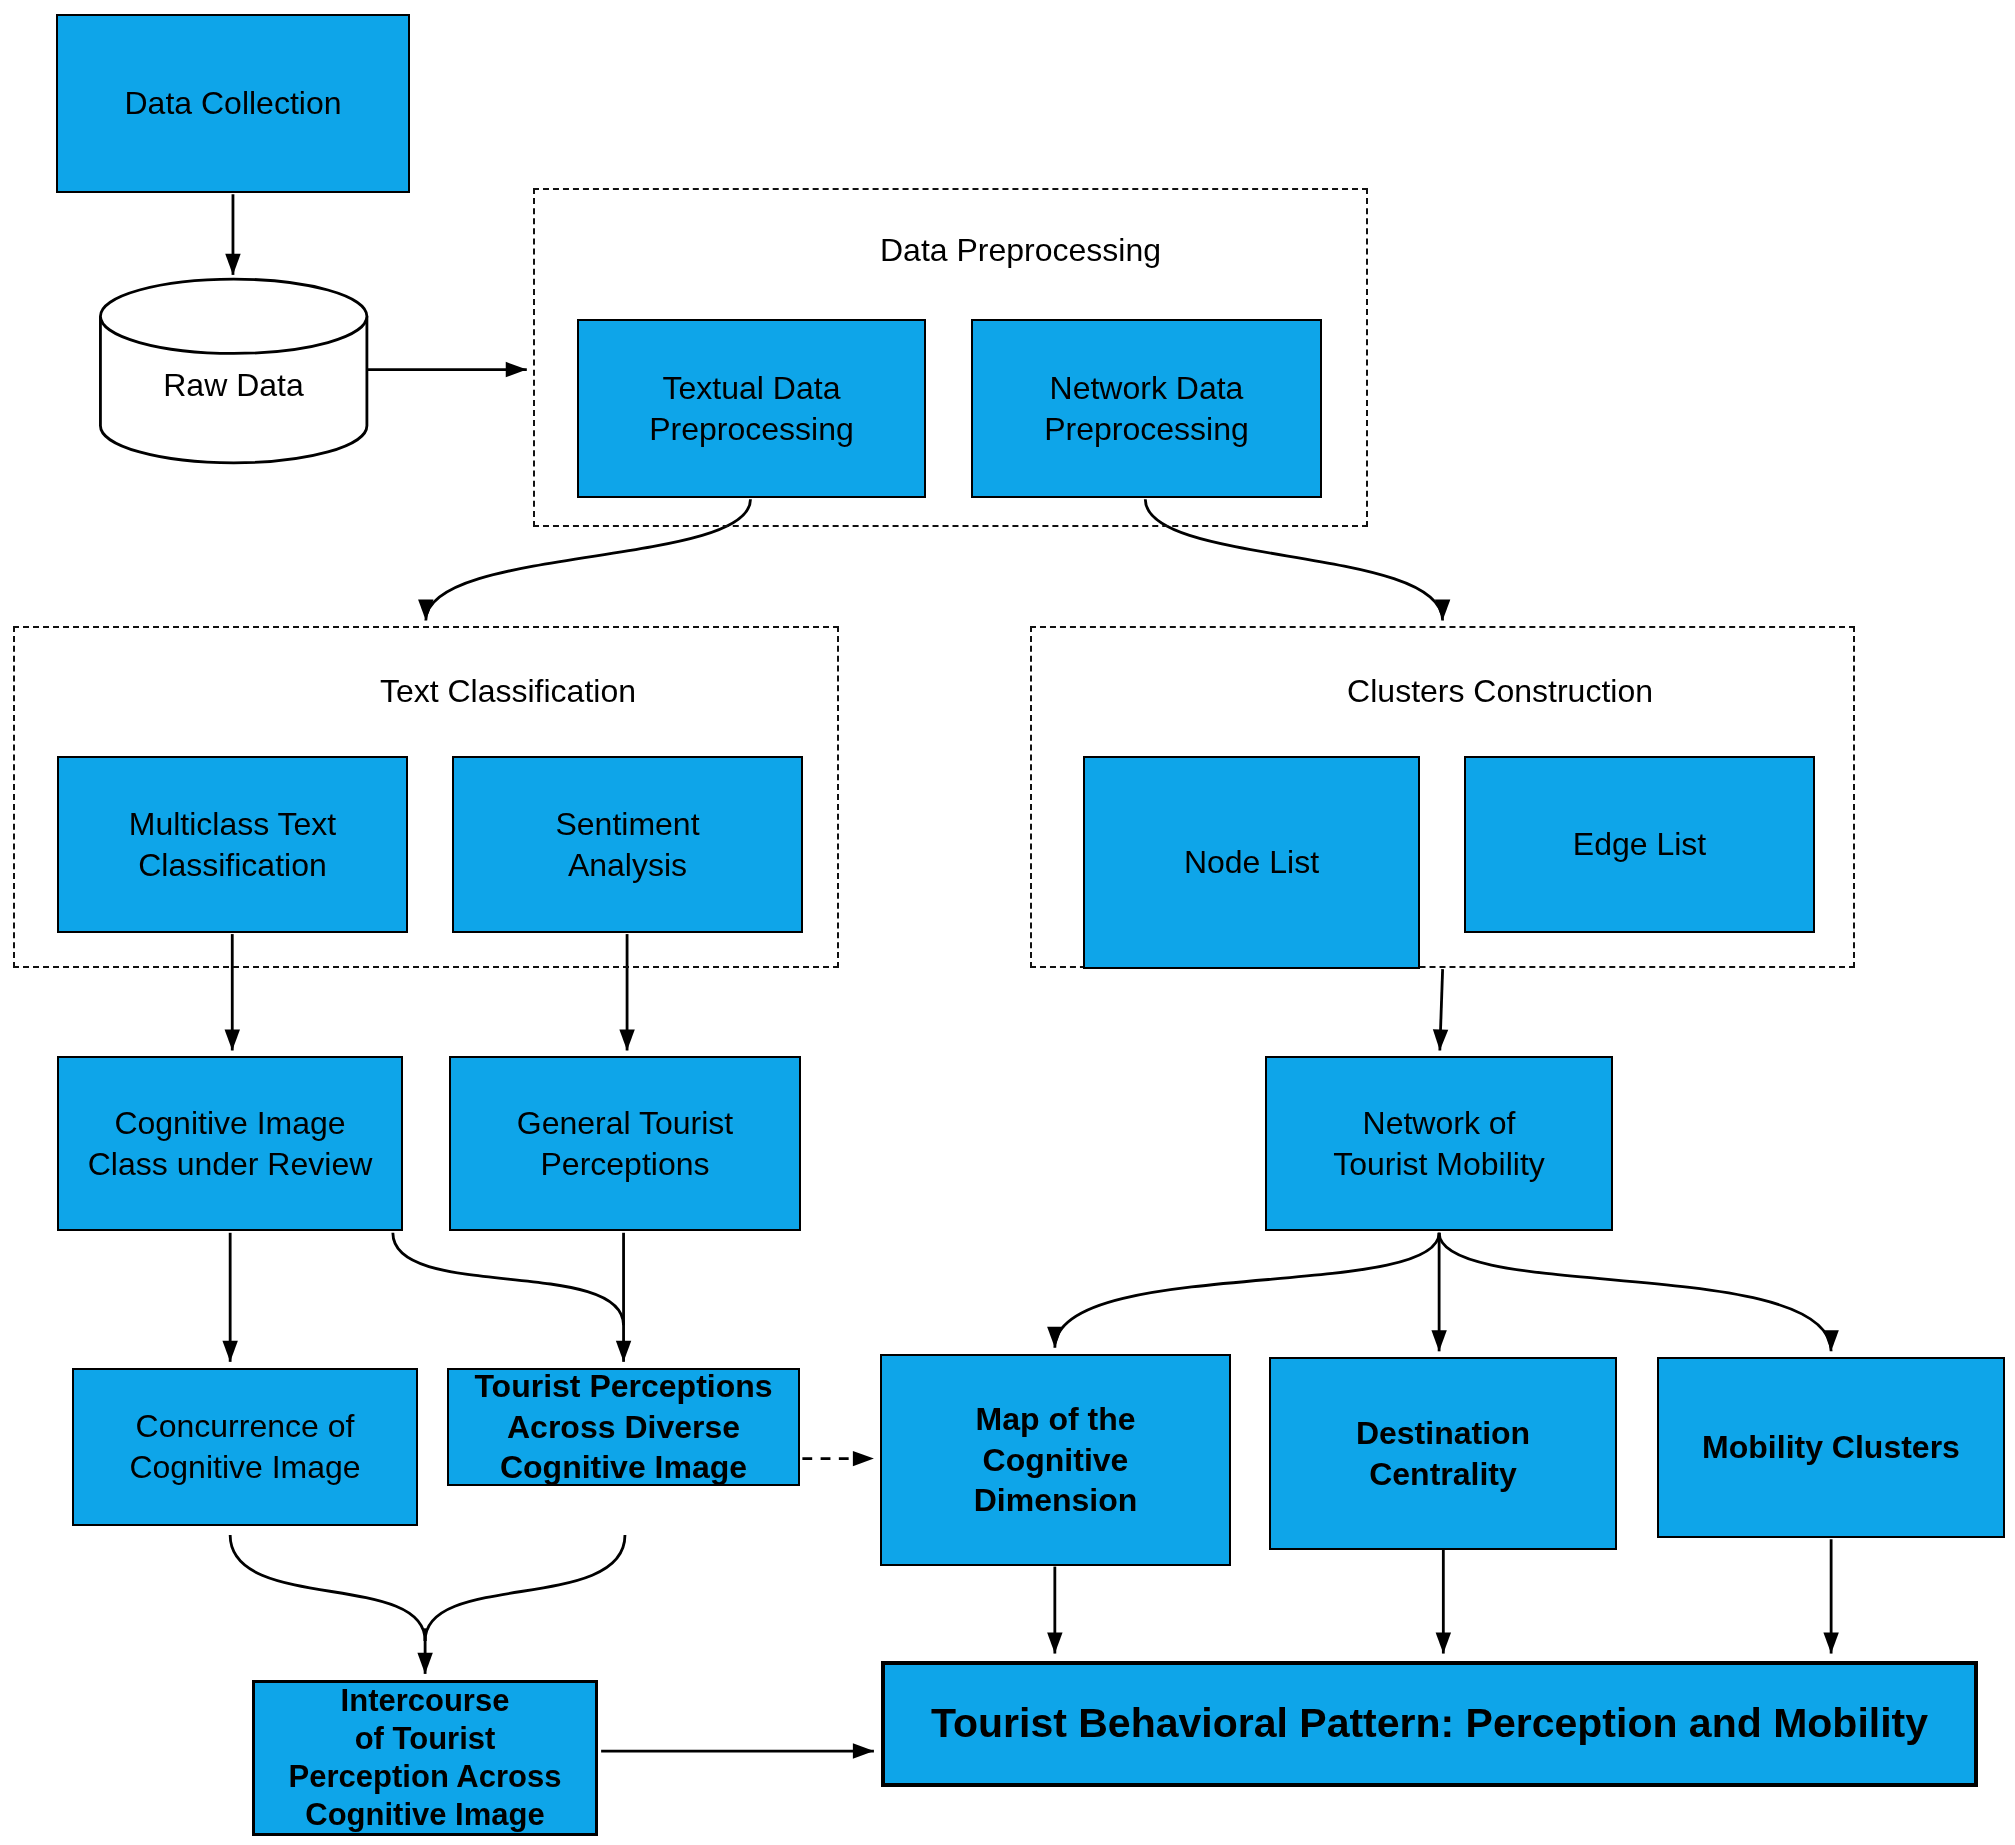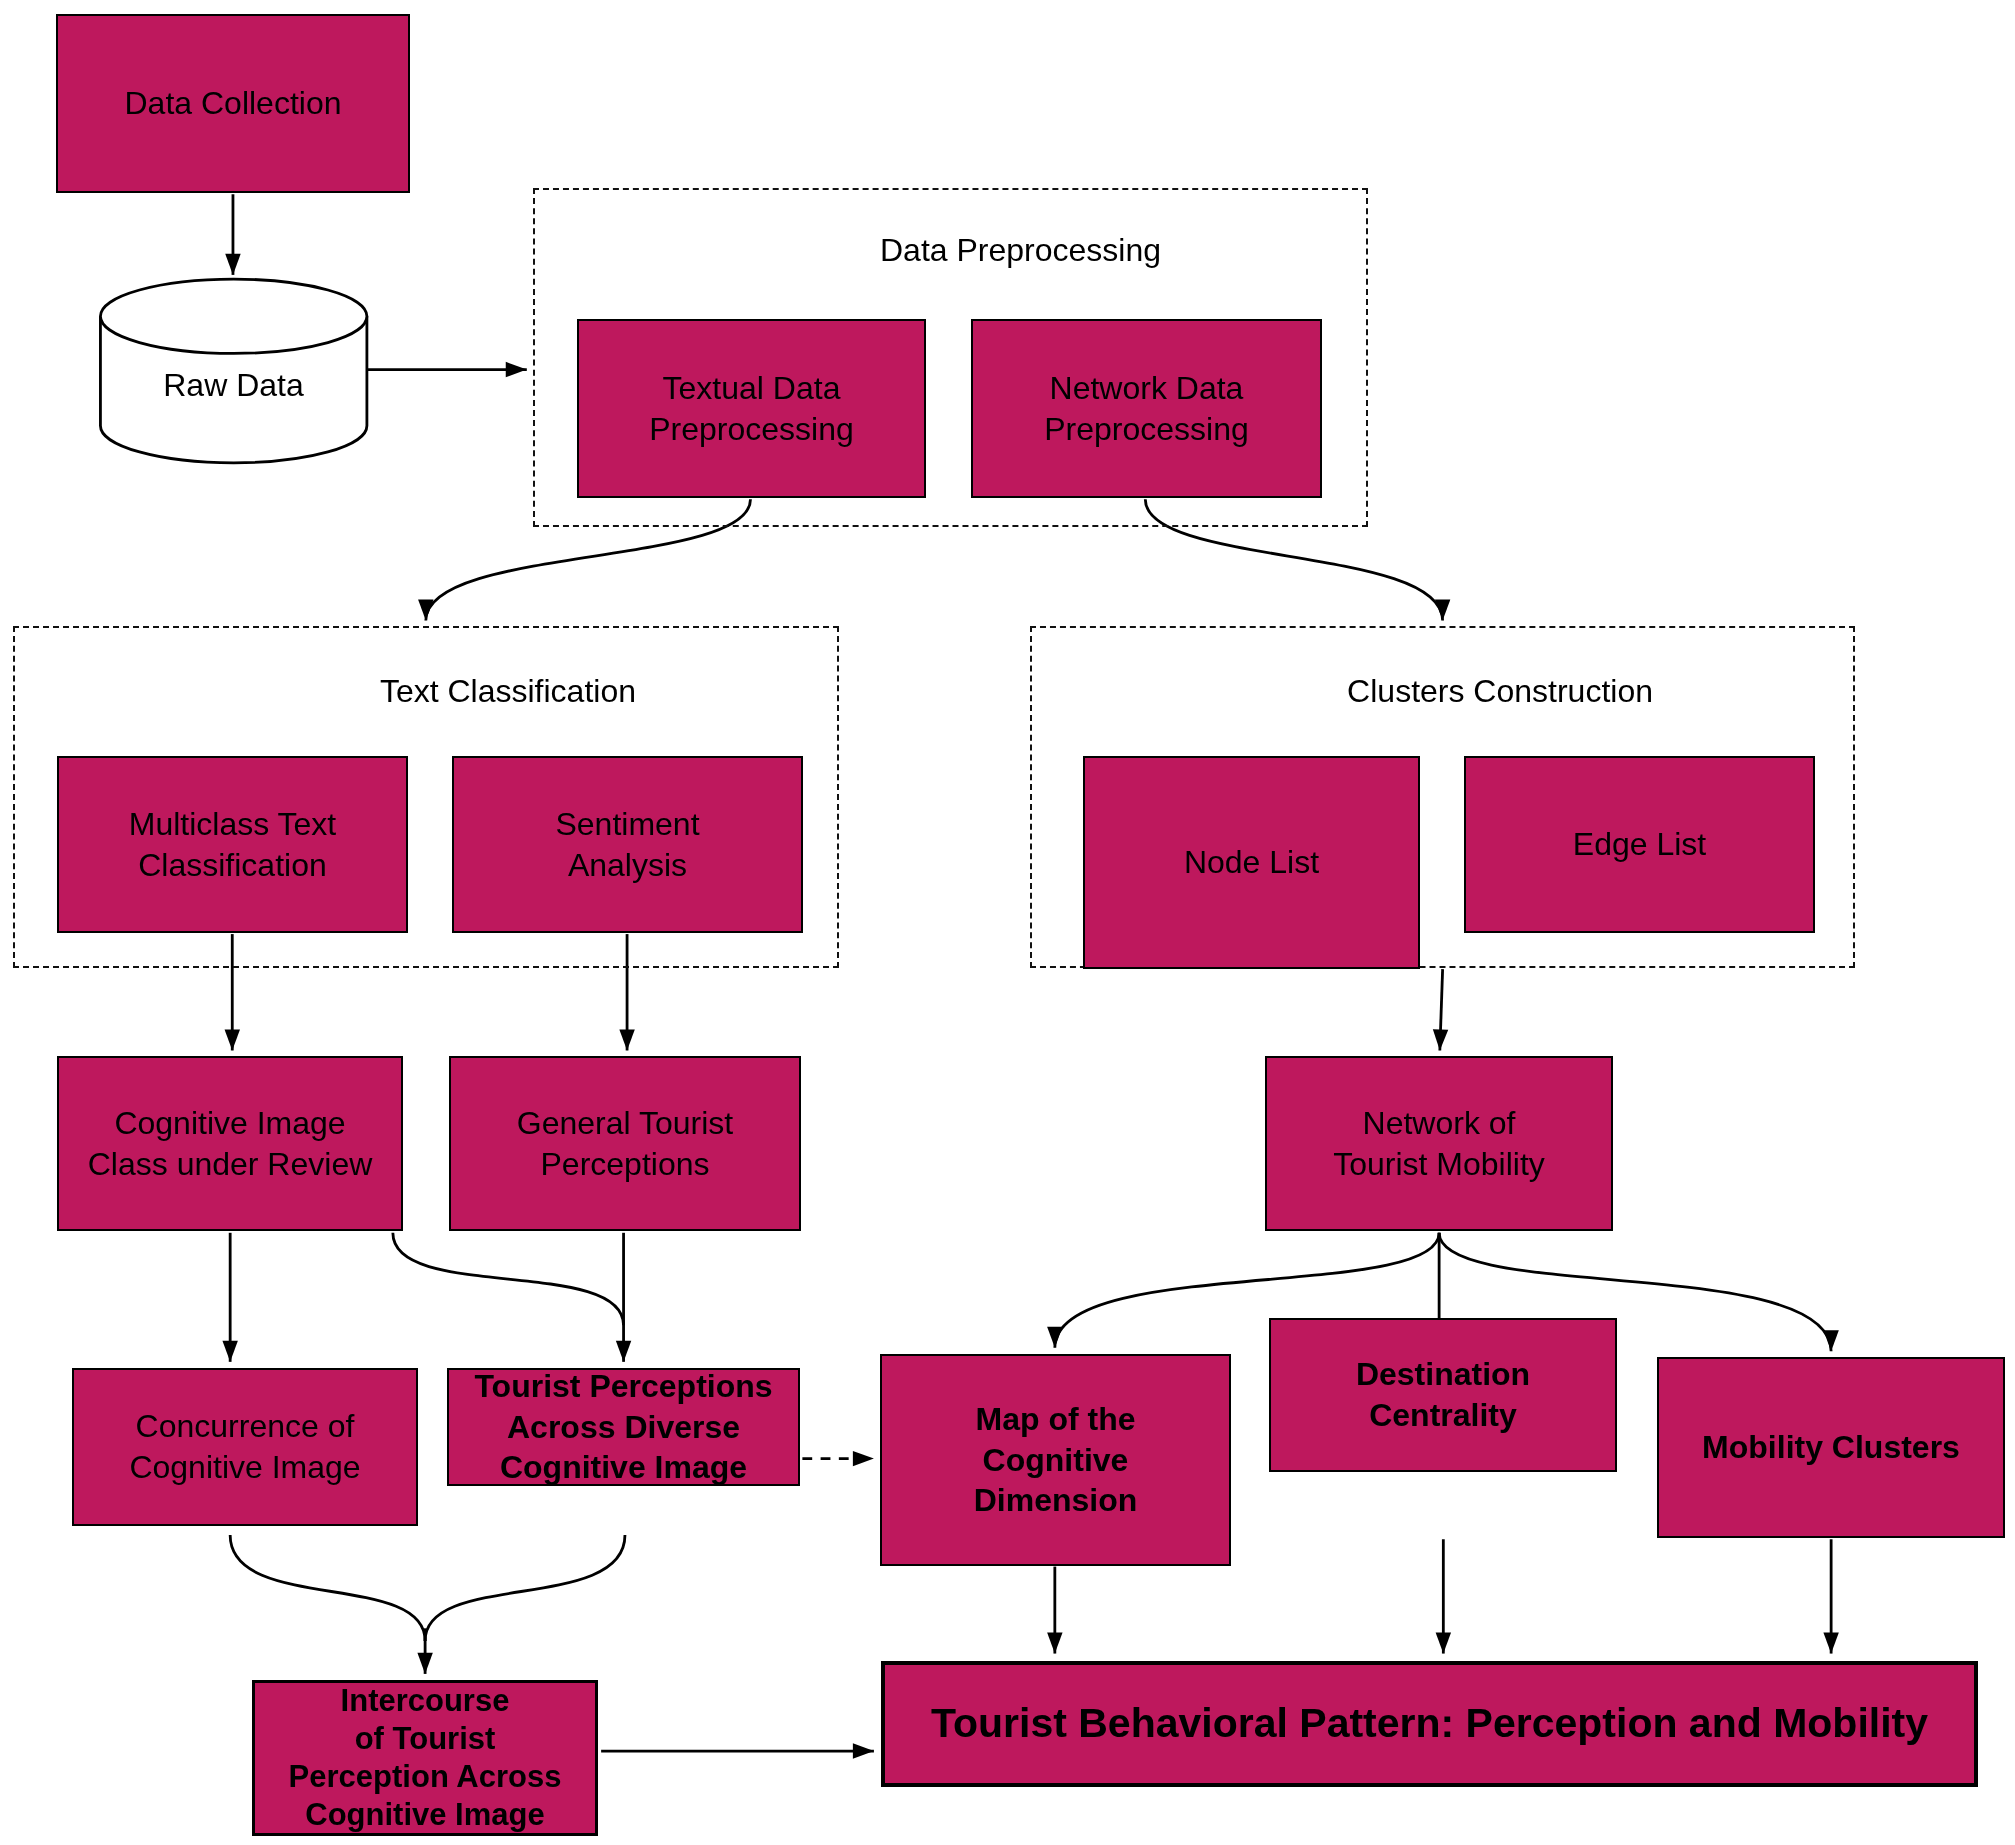--- a/index.html
+++ b/index.html
@@ -7,21 +7,21 @@
     position:relative;
     width:2015px; height:1845px;
     background:#ffffff;
     font-family:"Liberation Sans", sans-serif;
     color:#000000;
     overflow:hidden;
   }
   svg.connectors { position:absolute; left:0; top:0; width:2015px; height:1845px; }
   .node {
     position:absolute;
-    background:#be185d;
+    background:#0ea5e9;
     border:2.8px solid #000000;
     box-sizing:border-box;
     display:flex; align-items:center; justify-content:center;
     text-align:center;
   }
   .node.thick { border-width:4.2px; }
   .node.semithick { border-width:3.5px; }
   .lbl { white-space:pre-line; font-size:32px; line-height:1.28; }
   .lbl.b { font-weight:bold; }
   .lbl.sm { font-size:31px; line-height:1.22; }
@@ -156,21 +156,21 @@
 Across Diverse
 Cognitive Image</span>
   </div>
 
   <div class="node" style="left:880px; top:1354px; width:351px; height:212px;">
     <span class="lbl b">Map of the
 Cognitive
 Dimension</span>
   </div>
 
-  <div class="node" style="left:1269px; top:1318px; width:348px; height:154px;align-items:center;">
+  <div class="node" style="left:1269px; top:1357px; width:348px; height:193px;align-items:center;">
     <span class="lbl b">Destination
 Centrality</span>
   </div>
 
   <div class="node" style="left:1657px; top:1357px; width:348px; height:181px;">
     <span class="lbl b">Mobility Clusters</span>
   </div>
 
   <div class="node semithick" style="left:252px; top:1680px; width:346px; height:156px;">
     <span class="lbl sm b">Intercourse

